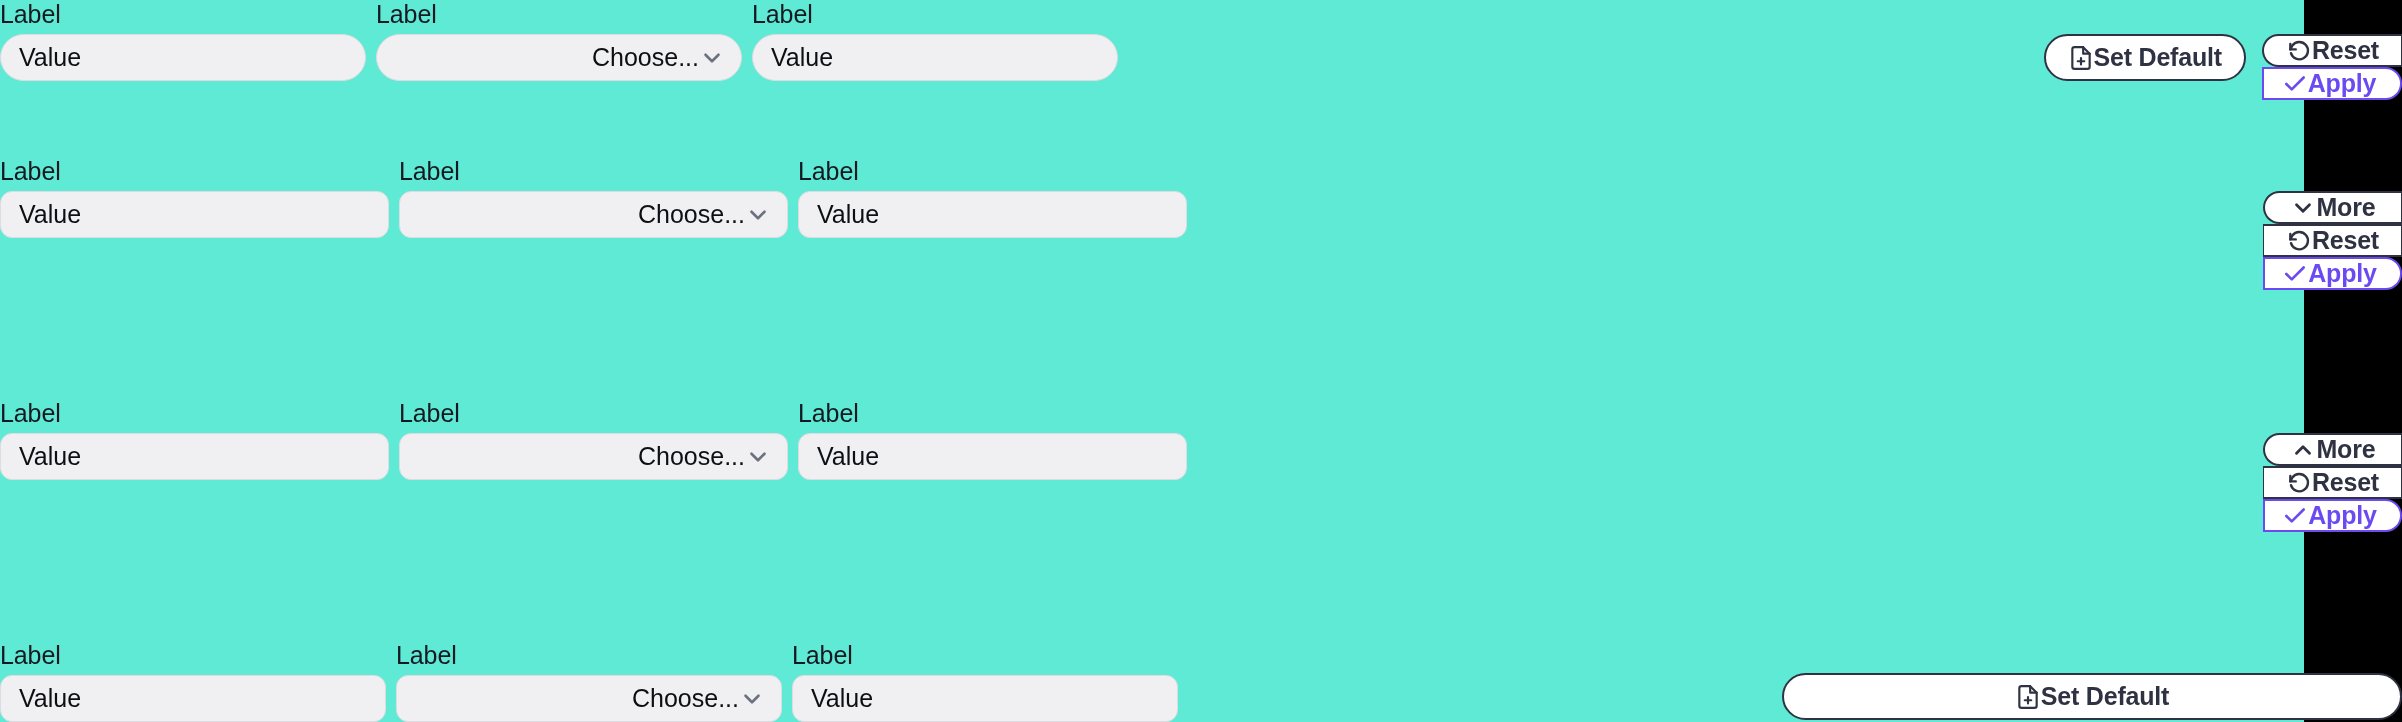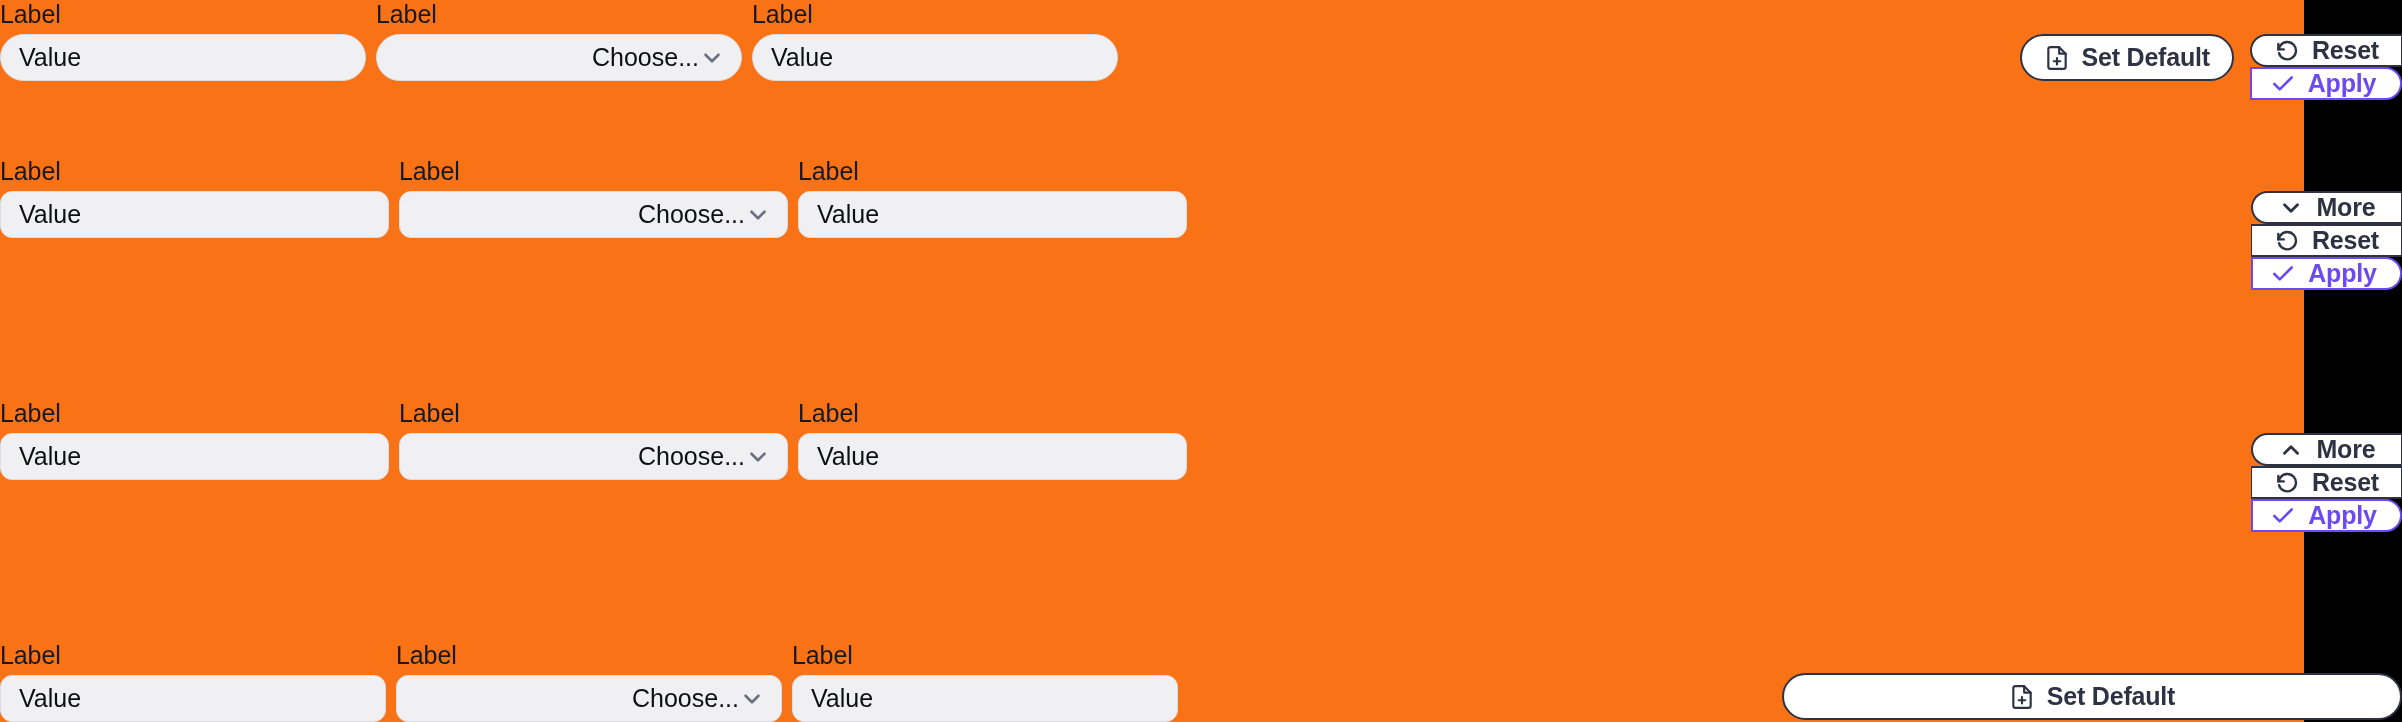--- a/index.html
+++ b/index.html
@@ -12,21 +12,21 @@
   }
   body {
     font-family: "Liberation Sans", sans-serif;
     -webkit-font-smoothing: antialiased;
   }
 
   .canvas {
     position: relative;
     width: 2304px;
     height: 722px;
-    background: #f97316;
+    background: #5eead4;
   }
 
   
   .row {
     position: absolute;
     left: 0;
     width: 2402px;
     display: flex;
     align-items: flex-end;
   }
@@ -78,21 +78,20 @@
   .r-md    { border-radius: 12px; }
 
   
   .btn {
     background: #ffffff;
     border: 2px solid #2f3242;
     box-sizing: border-box;
     display: inline-flex;
     align-items: center;
     justify-content: center;
-    gap: 12px;
     color: #2f3242;
     font-size: 25px;
     font-weight: 700;
     letter-spacing: -0.2px;
     white-space: nowrap;
     cursor: pointer;
     user-select: none;
     padding: 0 22px;
   }
   .btn.solo { border-radius: 999px; }

